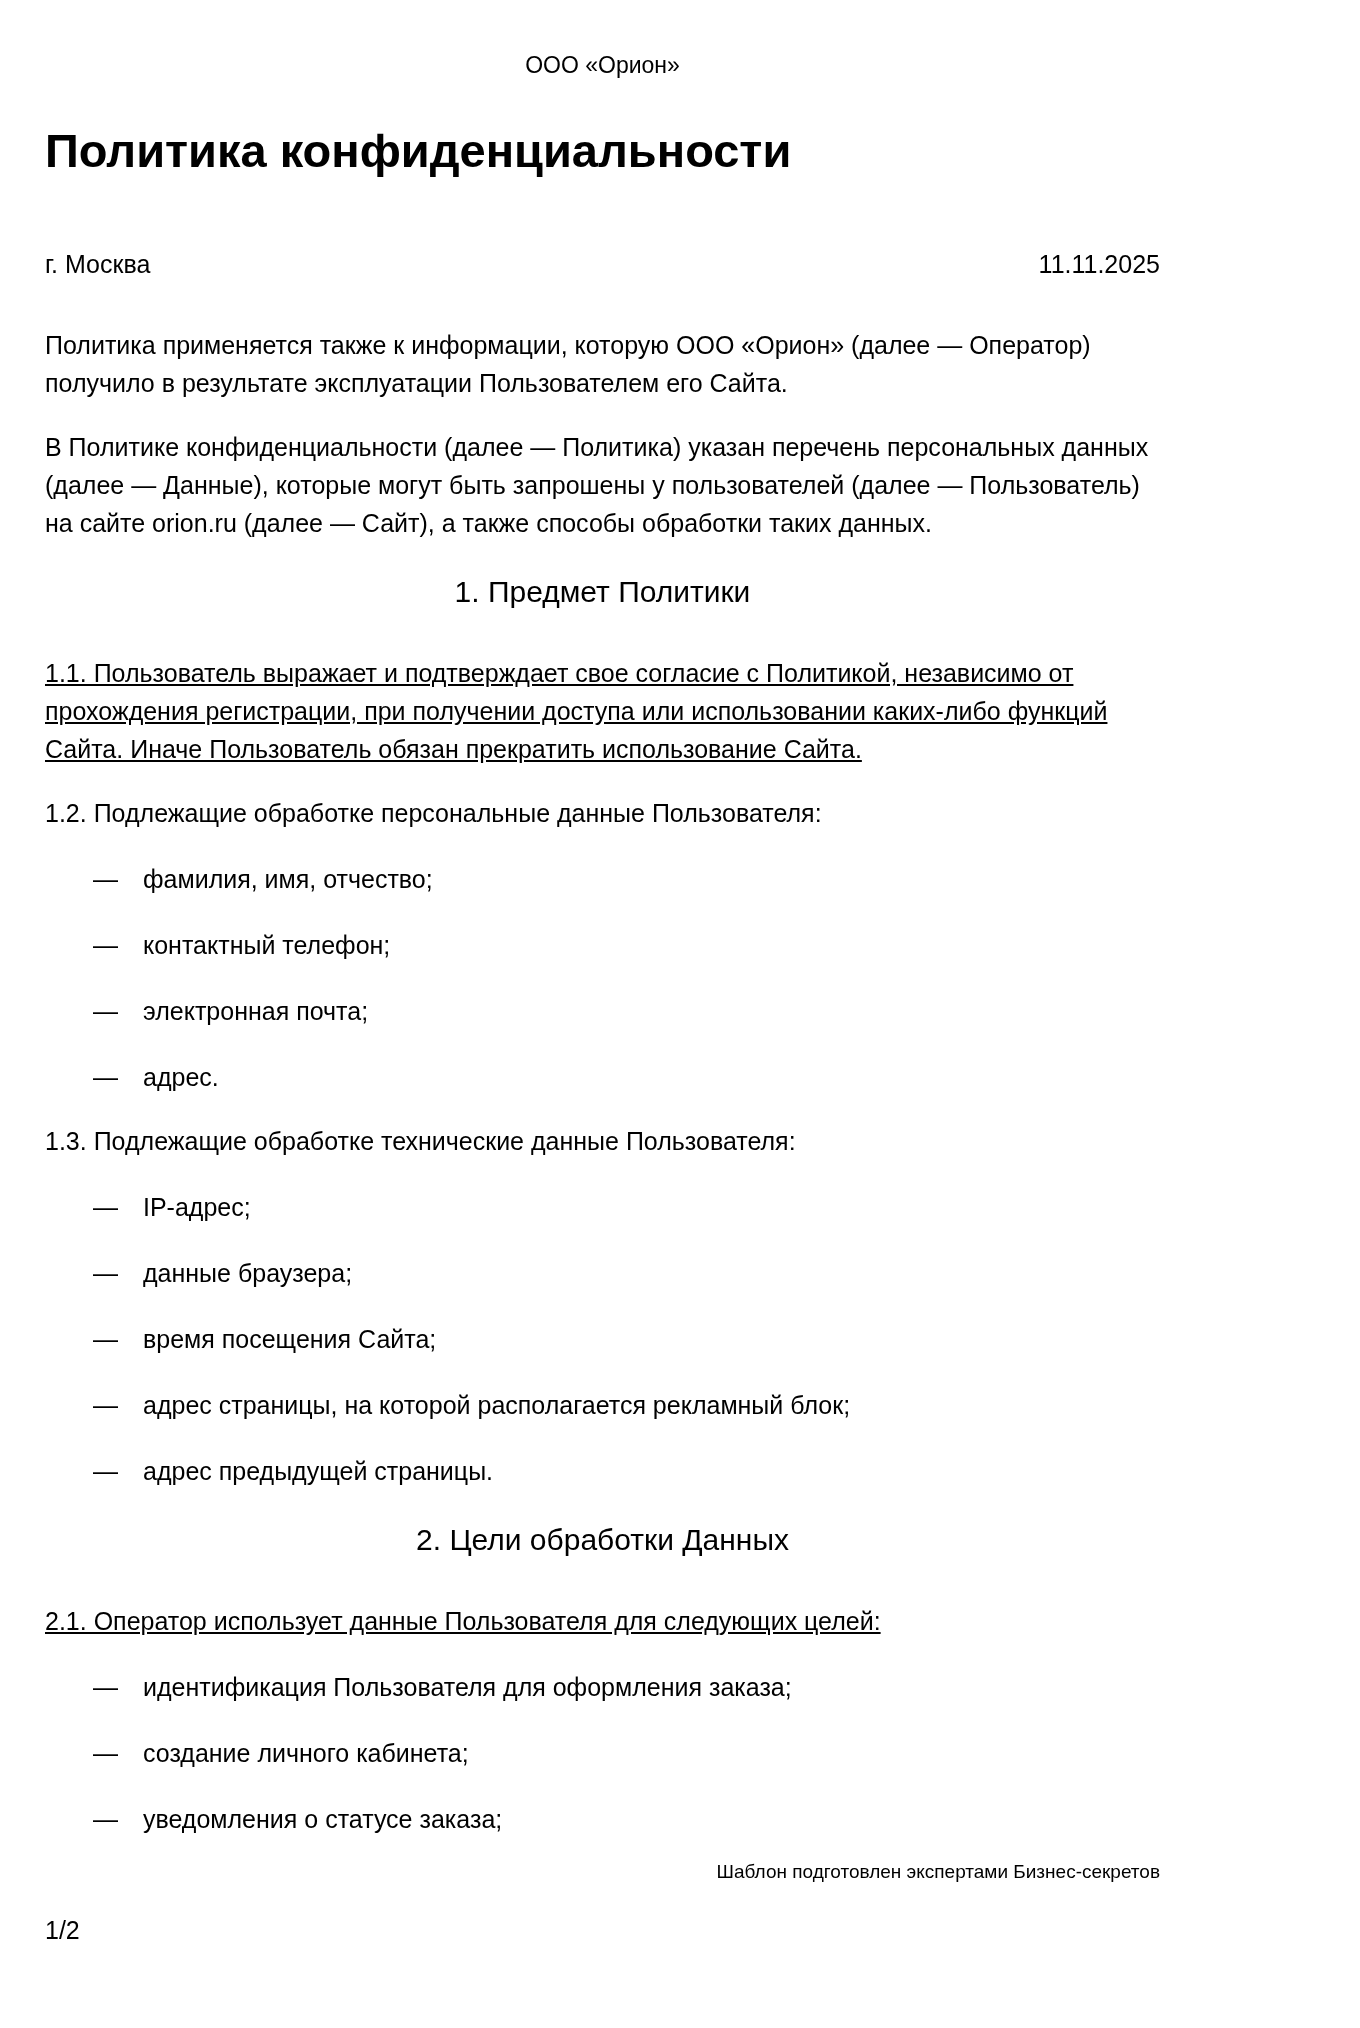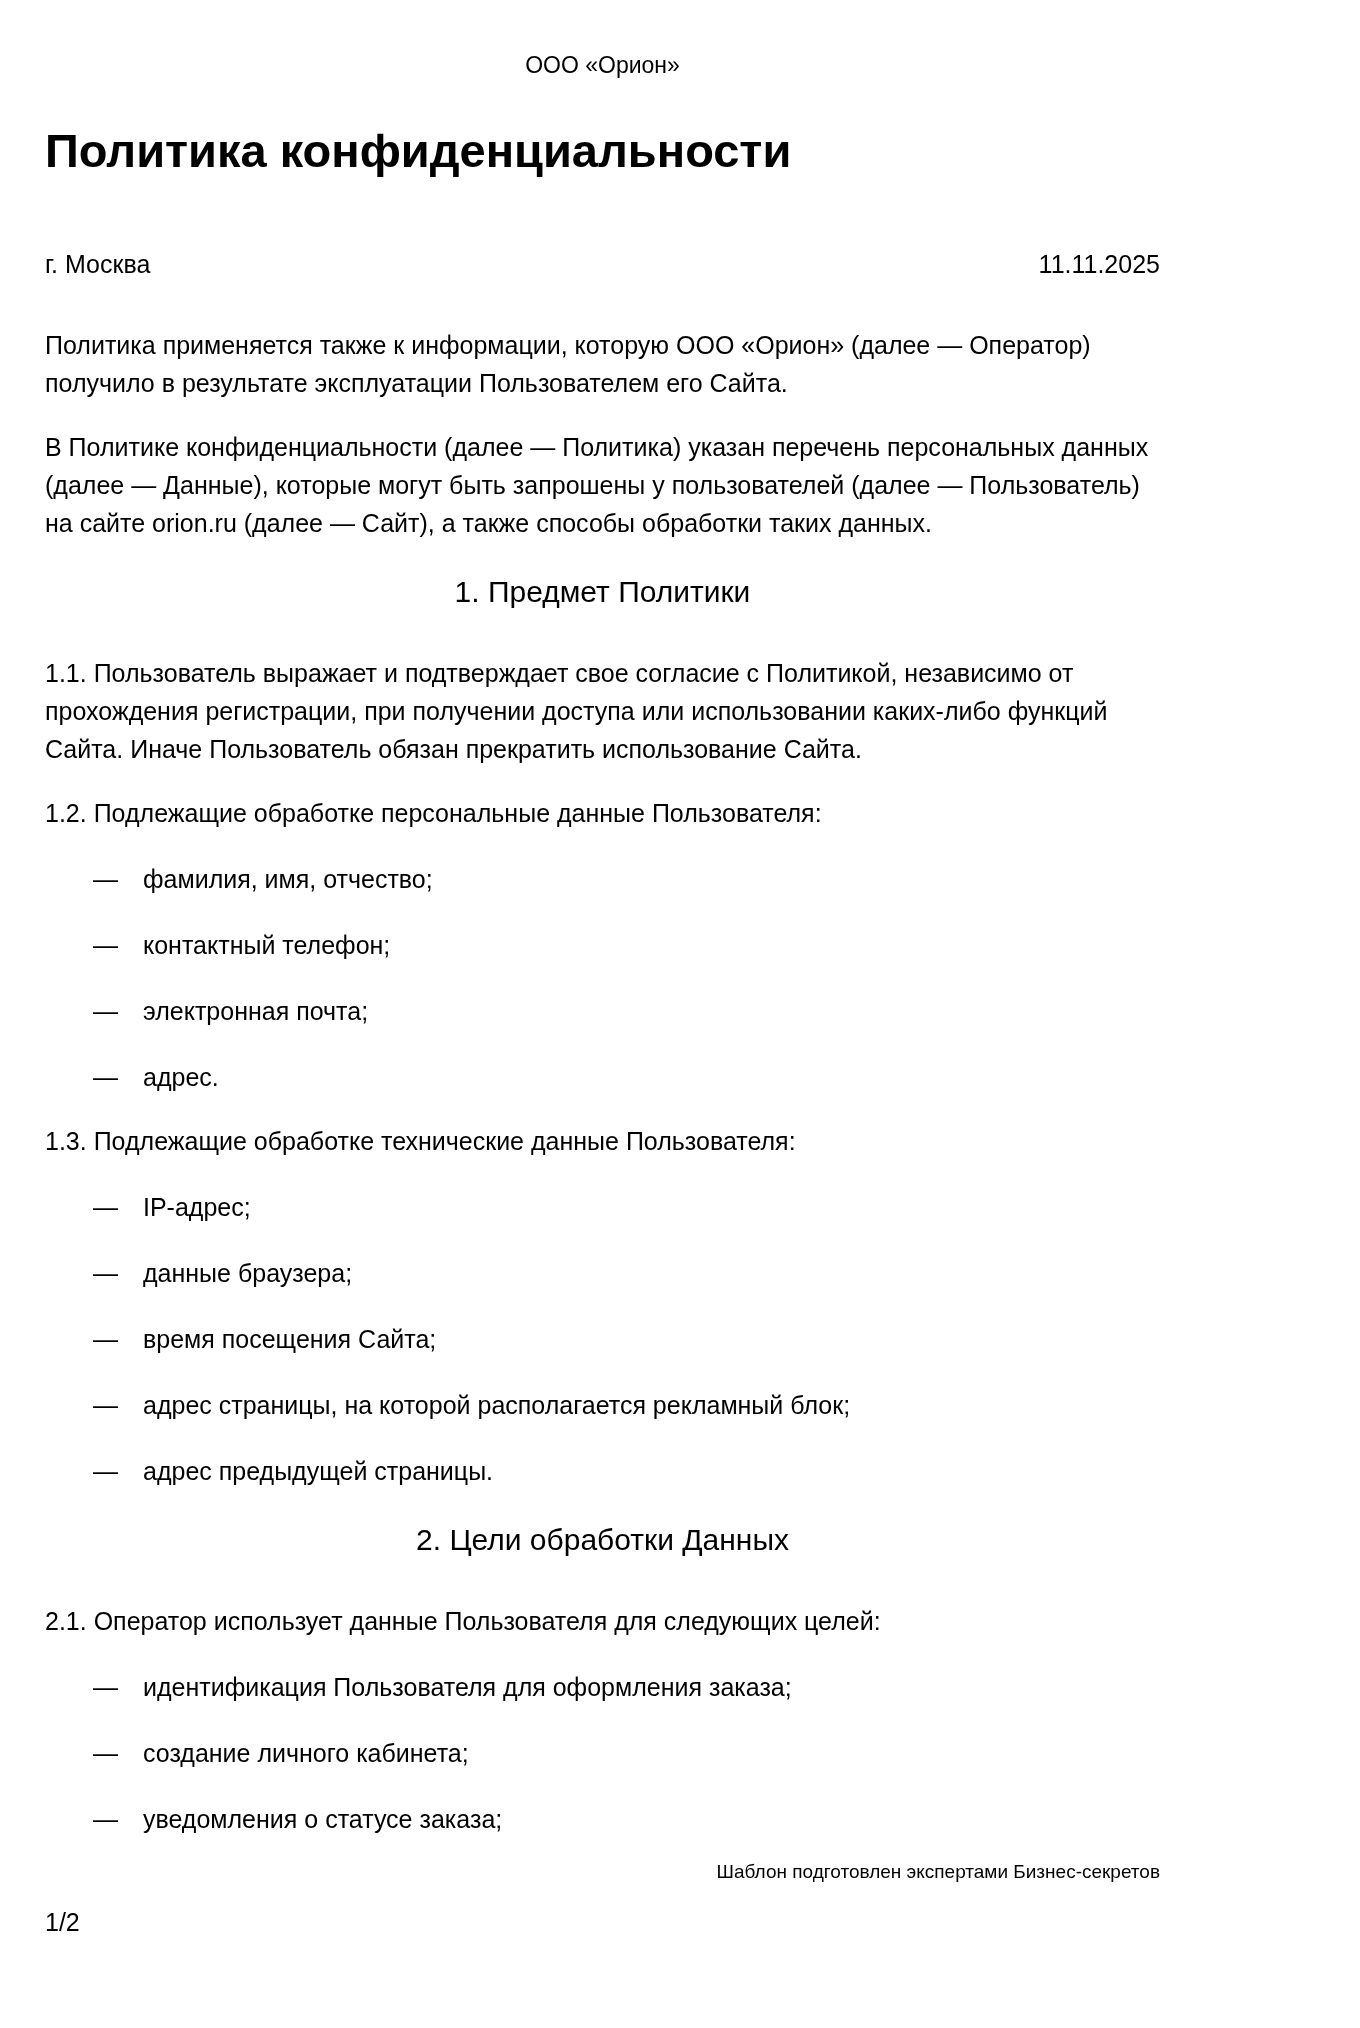--- a/index.html
+++ b/index.html
@@ -48,21 +48,21 @@
     margin: 26px 0 0 0;
   }
   .meta-row + .doc-paragraph { margin-top: 47px; }
   .section-heading {
     text-align: center;
     font-size: 30px;
     line-height: 40px;
     font-weight: 400;
     margin: 30px 0 0 0;
   }
-  .section-heading + .doc-paragraph { margin-top: 42px; }
+  .section-heading + .doc-paragraph { margin-top: 42px; text-decoration: underline; }
   .bullet-list {
     margin: 10px 0 0 0;
   }
   .bullet-item {
     display: flex;
     align-items: flex-start;
     font-size: 25px;
     line-height: 38px;
     margin: 28px 0 0 0;
     padding-left: 48px;
@@ -73,21 +73,21 @@
   .bullet-text {
     flex: 1 1 auto;
   }
   .footer-note {
     margin-top: 22px;
     text-align: right;
     font-size: 19px;
     line-height: 24px;
   }
   .page-number {
-    margin-top: 24px;
+    margin-top: 32px;
     font-size: 25px;
     line-height: 29px;
   }
 </style>
 </head>
 <body>
 
 <div class="page">
 
   <div class="company-name">ООО «Орион»</div>

